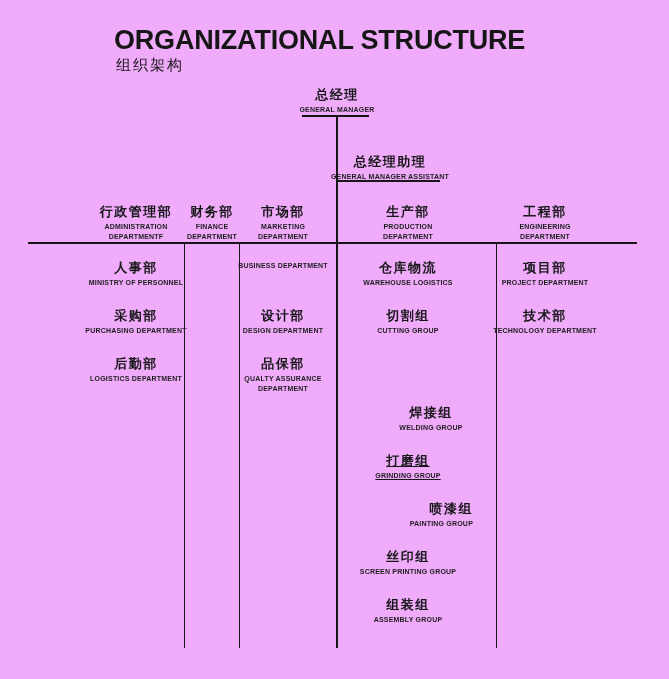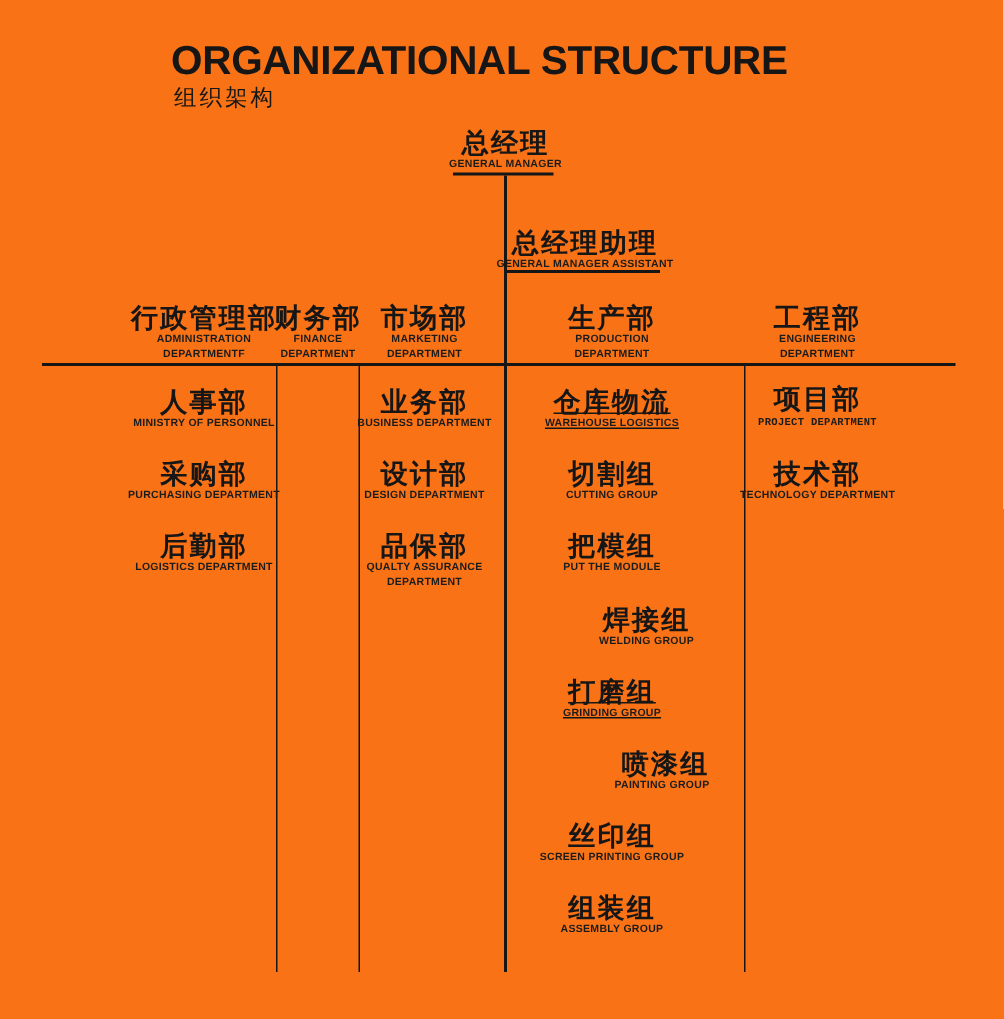--- a/index.html
+++ b/index.html
@@ -4,21 +4,21 @@
 <style>
   html, body {
     margin: 0;
     padding: 0;
     background: #ffffff;
   }
   .canvas {
     position: relative;
     width: 669px;
     height: 679px;
-    background: #f97316;
+    background: #f0abfc;
     overflow: hidden;
     font-family: "Liberation Sans", sans-serif;
     color: #161616;
   }
   .main-title {
     position: absolute;
     left: 114px;
     top: 25px;
     font-size: 27px;
     font-weight: 900;
@@ -39,21 +39,21 @@
     position: absolute;
     background: #161616;
   }
   .node {
     position: absolute;
     transform: translateX(-50%);
     text-align: center;
     width: 130px;
   }
   .node .zh {
-    font-size: 18px;
+    font-size: 13px;
     font-weight: 700;
     letter-spacing: 1.5px;
     line-height: 14px;
     margin-bottom: 3px;
     white-space: nowrap;
   }
   .node .en {
     font-size: 7px;
     font-weight: 700;
     letter-spacing: 0.2px;
@@ -129,43 +129,38 @@
   <div class="node" style="left:136px; top:309px;">
     <div class="zh">采购部</div>
     <div class="en">PURCHASING DEPARTMENT</div>
   </div>
   <div class="node" style="left:136px; top:357px;">
     <div class="zh">后勤部</div>
     <div class="en">LOGISTICS DEPARTMENT</div>
   </div>
 
   <div class="node" style="left:283px; top:261px;">
-    <div class="zh">业务部</div>
     <div class="en">BUSINESS DEPARTMENT</div>
   </div>
   <div class="node" style="left:283px; top:309px;">
     <div class="zh">设计部</div>
     <div class="en">DESIGN DEPARTMENT</div>
   </div>
   <div class="node narrow" style="left:283px; top:357px;">
     <div class="zh">品保部</div>
     <div class="en">QUALTY ASSURANCE DEPARTMENT</div>
   </div>
 
-  <div class="node" style="left:408px; top:261px;text-decoration:underline;">
+  <div class="node" style="left:408px; top:261px;">
     <div class="zh">仓库物流</div>
     <div class="en">WAREHOUSE LOGISTICS</div>
   </div>
   <div class="node" style="left:408px; top:309px;">
     <div class="zh">切割组</div>
     <div class="en">CUTTING GROUP</div>
-  </div>
-  <div class="node" style="left:408px; top:357px;">
-    <div class="zh">把模组</div>
-    <div class="en">PUT THE MODULE</div>
   </div>
   <div class="node" style="left:431px; top:406px;">
     <div class="zh">焊接组</div>
     <div class="en">WELDING GROUP</div>
   </div>
   <div class="node" style="left:408px; top:454px;text-decoration:underline;">
     <div class="zh">打磨组</div>
     <div class="en">GRINDING GROUP</div>
   </div>
   <div class="node" style="left:408px; top:502px;text-align:right;">
@@ -174,21 +169,21 @@
   </div>
   <div class="node" style="left:408px; top:550px;">
     <div class="zh">丝印组</div>
     <div class="en">SCREEN PRINTING GROUP</div>
   </div>
   <div class="node" style="left:408px; top:598px;">
     <div class="zh">组装组</div>
     <div class="en">ASSEMBLY GROUP</div>
   </div>
 
-  <div class="node" style="left:545px; top:261px;font-family:Liberation Mono, monospace;">
+  <div class="node" style="left:545px; top:261px;">
     <div class="zh">项目部</div>
     <div class="en">PROJECT DEPARTMENT</div>
   </div>
   <div class="node" style="left:545px; top:309px;">
     <div class="zh">技术部</div>
     <div class="en">TECHNOLOGY DEPARTMENT</div>
   </div>
 
 </div>
 

